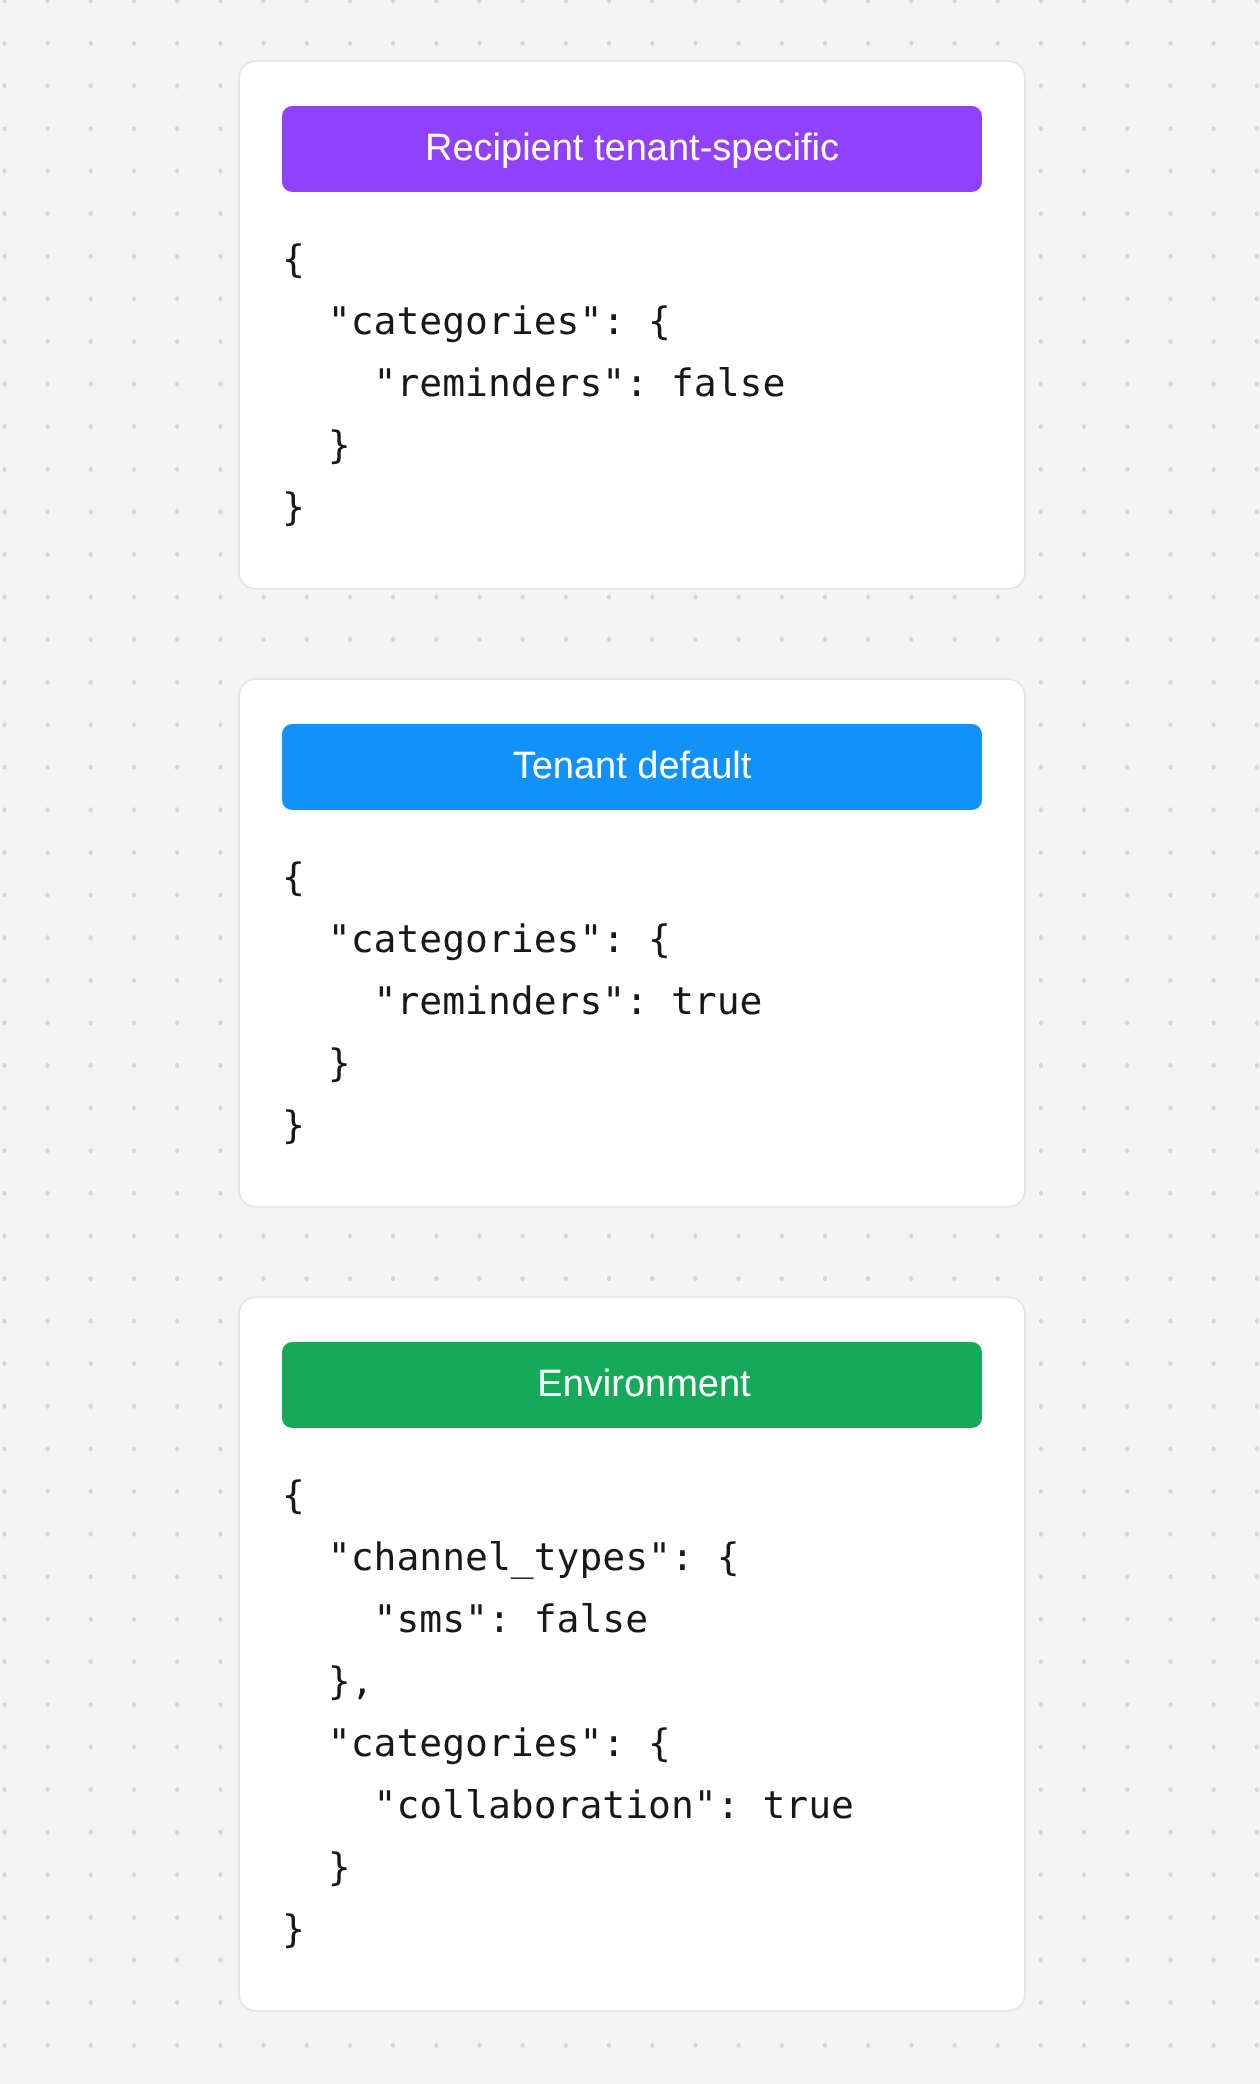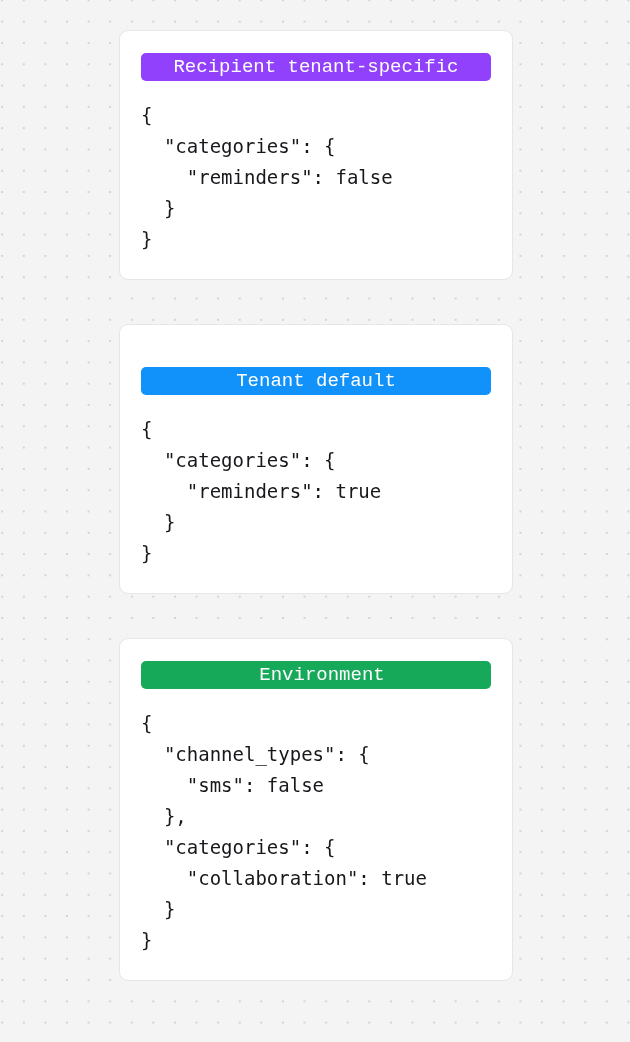--- a/index.html
+++ b/index.html
@@ -32,27 +32,27 @@
     background: #ffffff;
     border: 1px solid #e6e6e8;
     border-radius: 9px;
     box-sizing: border-box;
     padding: 22px 21px 24px 21px;
     width: 394px;
   }
 
   .card-header {
     border-radius: 5px;
-    height: 28px;
+    height: 43px;
     display: flex;
     align-items: center;
     justify-content: center;
     color: #ffffff;
     font-size: 19px;
-    font-family: Liberation Mono, monospace;
+    font-family: Liberation Sans, sans-serif;
     letter-spacing: 0px;
     user-select: none;
   }
 
   .card-body {
     margin: 0;
     padding: 0;
     margin-top: 19px;
     color: #17181b;
     font-size: 19px;
@@ -70,21 +70,21 @@
   <div class="card">
     <div class="card-header" style="background-color: rgb(145, 65, 252);">Recipient tenant-specific</div>
     <pre class="card-body">{
   "categories": {
     "reminders": false
   }
 }</pre>
   </div>
 
   <div class="card">
-    <div class="card-header" style="background-color: rgb(17, 146, 251); margin-top: 20px;">Tenant default</div>
+    <div class="card-header" style="background-color: rgb(17, 146, 251);">Tenant default</div>
     <pre class="card-body">{
   "categories": {
     "reminders": true
   }
 }</pre>
   </div>
 
   <div class="card">
     <div class="card-header" style="background-color: rgb(23, 169, 90); padding-left: 12px;">Environment</div>
     <pre class="card-body">{

